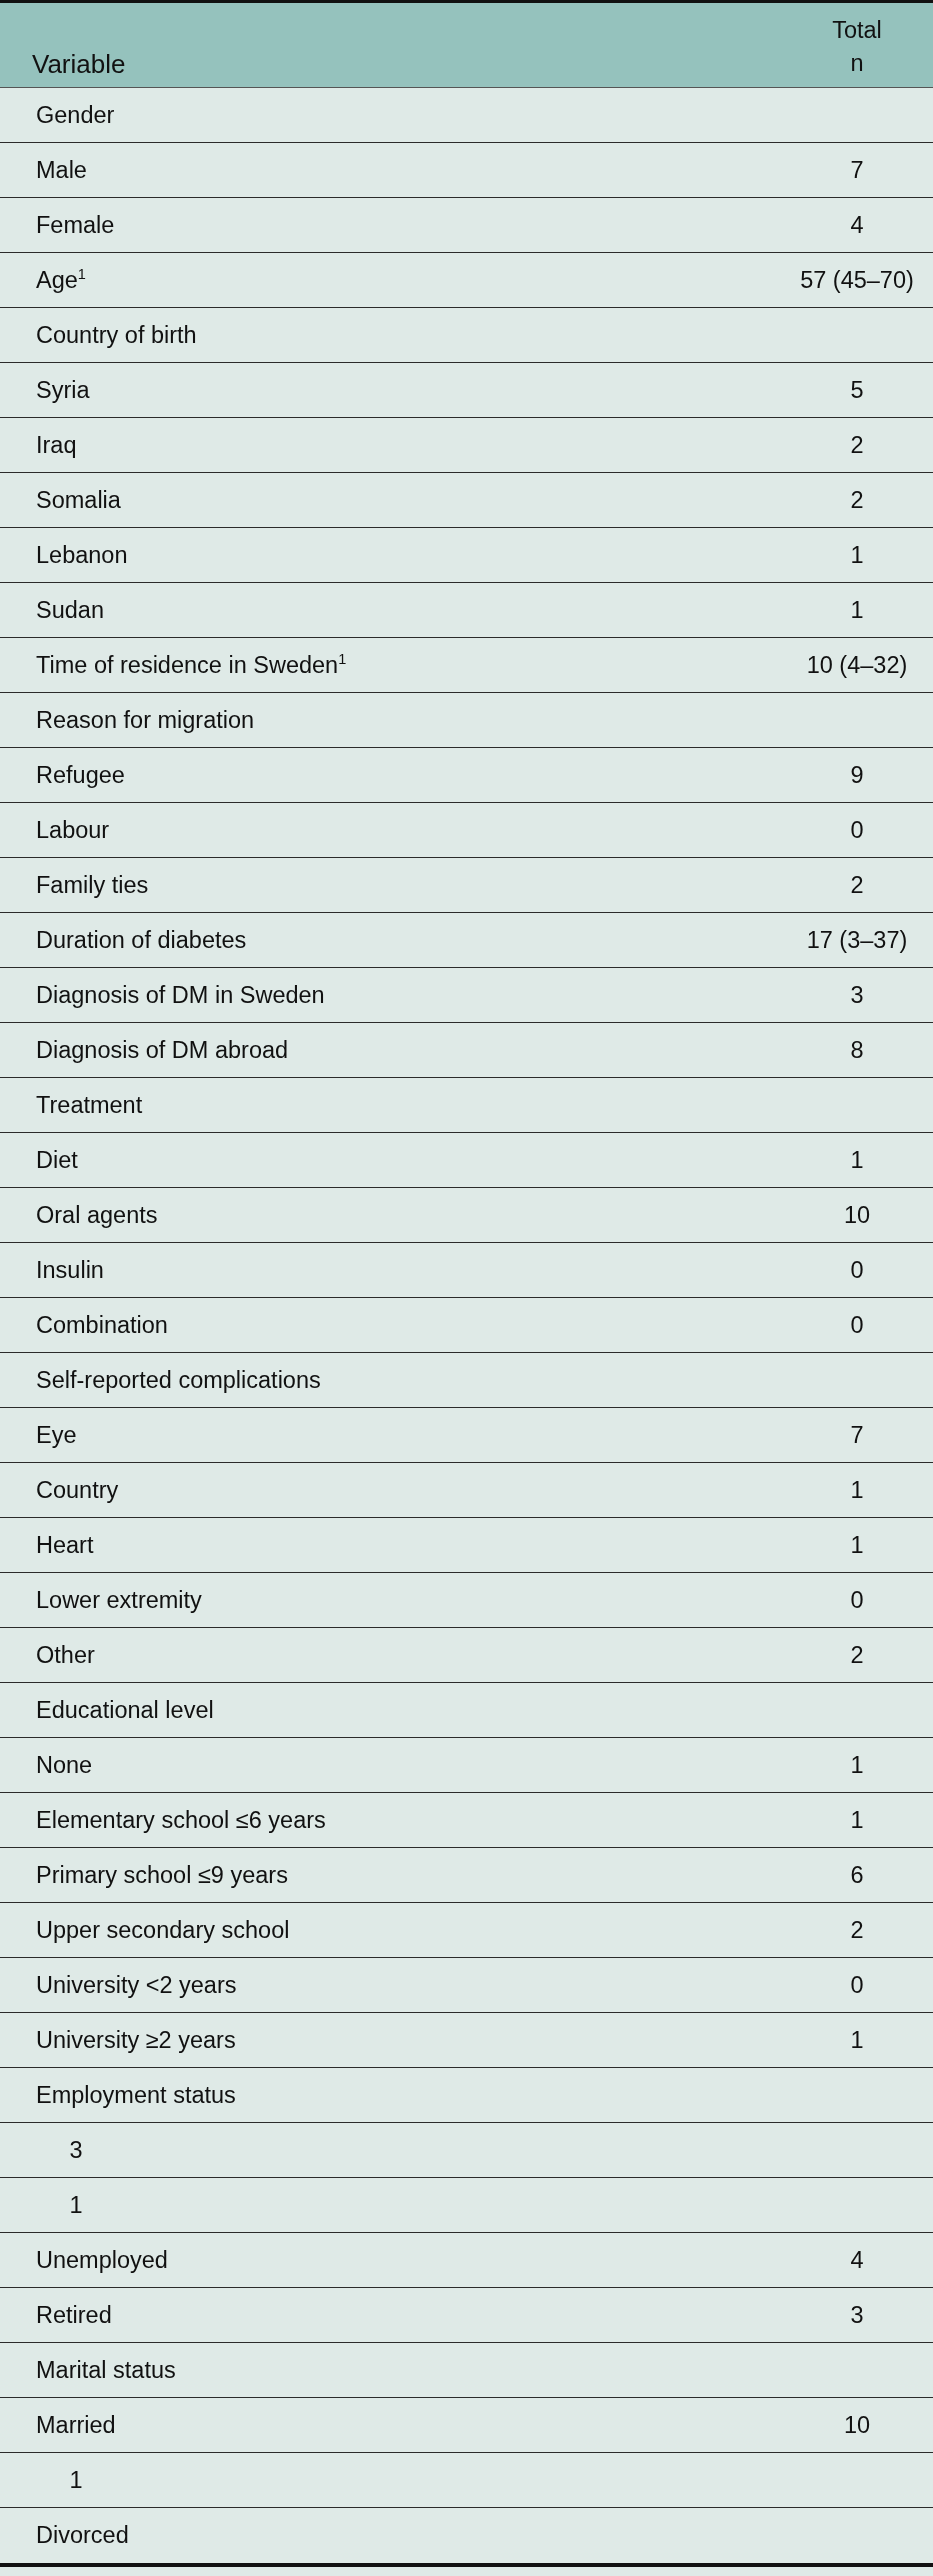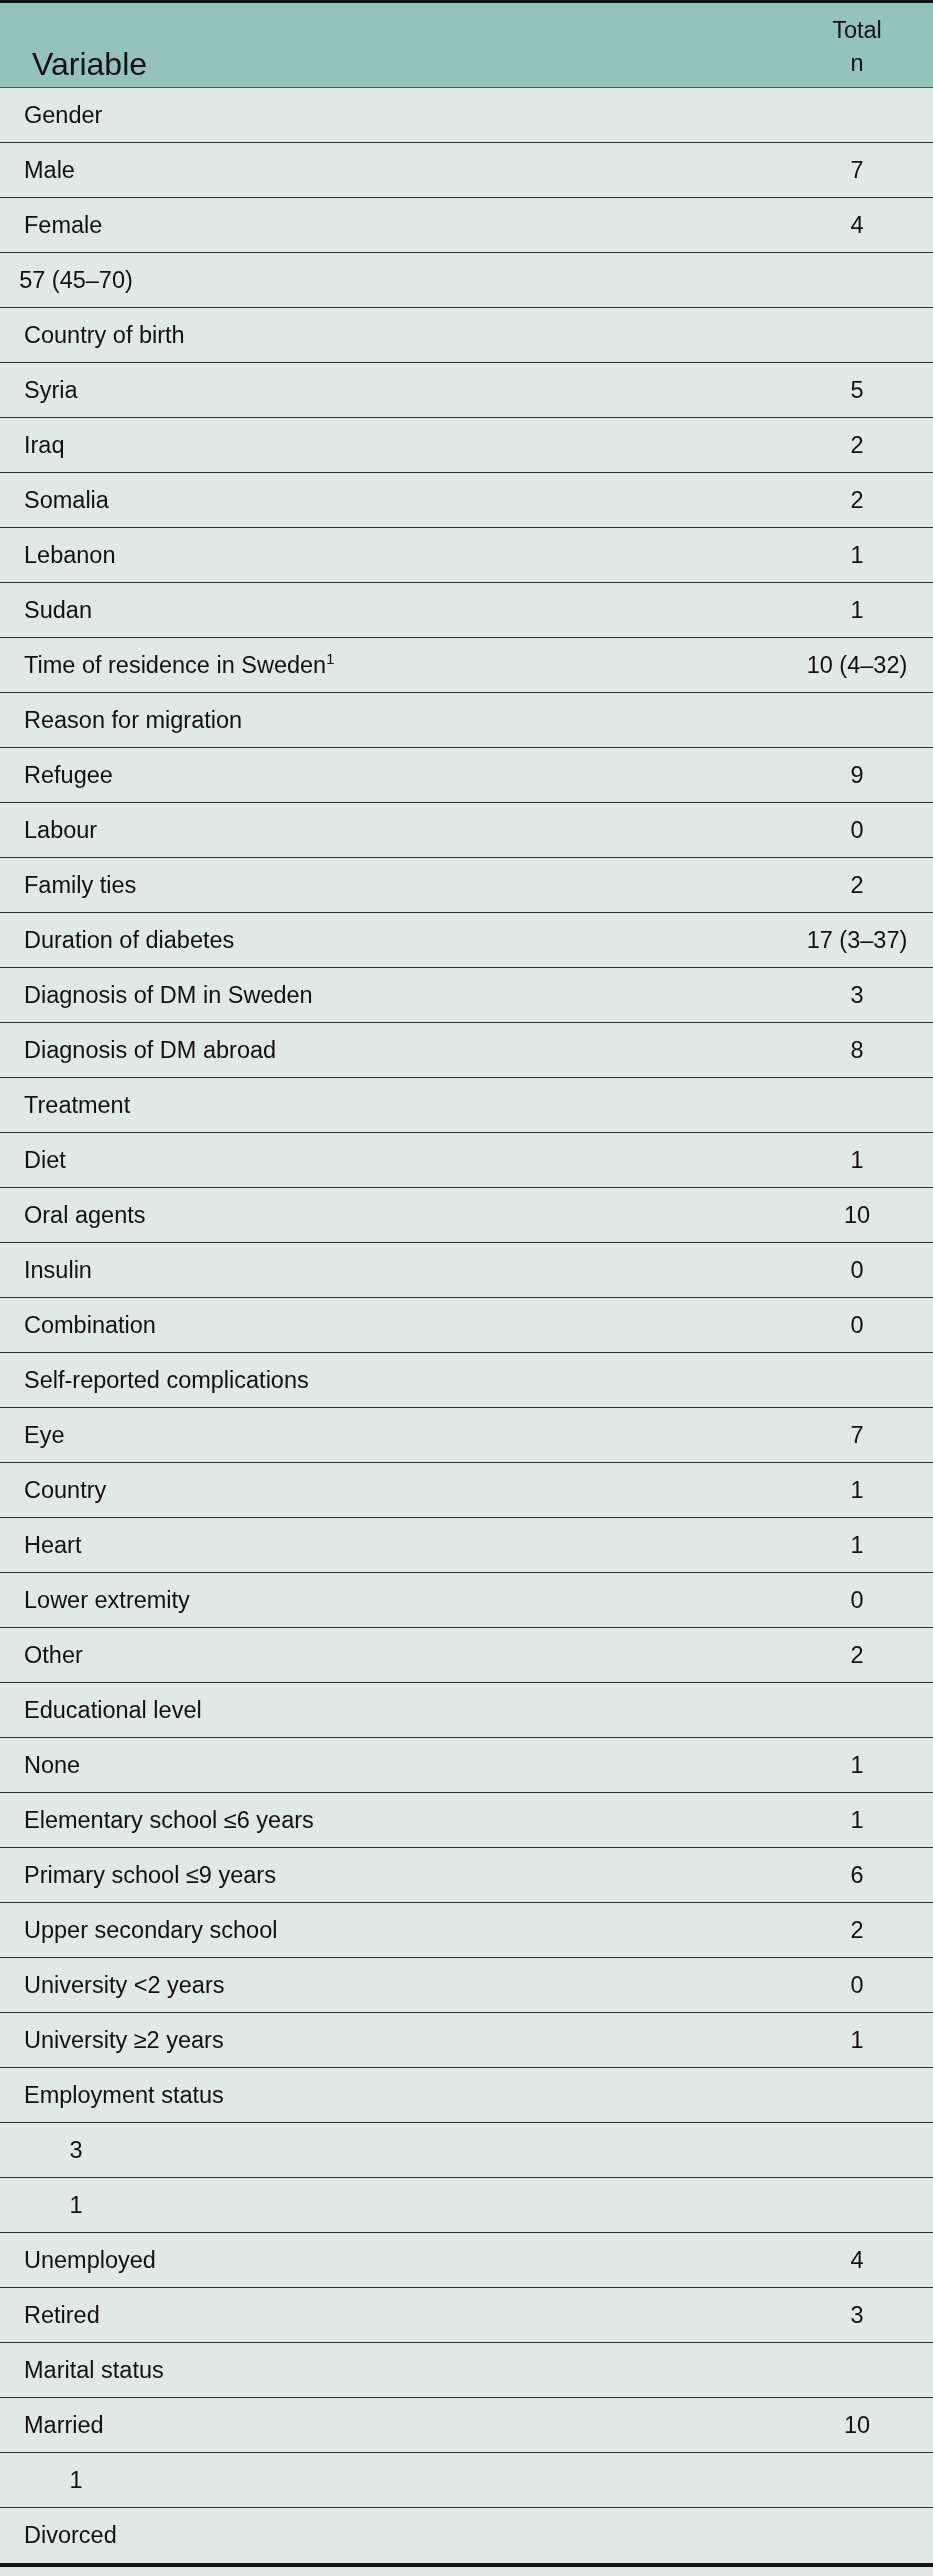--- a/index.html
+++ b/index.html
@@ -25,21 +25,21 @@
       height: 85px;
       display: flex;
       border-bottom: 1.8px solid #555;
       box-sizing: border-box;
     }
     .header .col-var {
       flex: 1;
       display: flex;
       align-items: flex-end;
       padding: 0 0 9px 32px;
-      font-size: 32px;
+      font-size: 26px;
       line-height: 27px;
     }
     .header .col-n {
       width: 152px;
       display: flex;
       flex-direction: column;
       align-items: center;
       justify-content: flex-end;
       padding: 0 0 7.2px 0;
       font-size: 23.5px;
@@ -51,21 +51,21 @@
       height: 55px;
       display: flex;
       align-items: center;
       border-bottom: 1.8px solid #2b2b2b;
       box-sizing: border-box;
       background: #dfeae7;
     }
     .row:last-child { border-bottom: none; }
     .row .label {
       flex: 1;
-      padding-left: 24px;
+      padding-left: 36px;
       font-size: 23.5px;
       white-space: nowrap;
     }
     .row .label sup {
       font-size: 14.5px;
       vertical-align: 9px;
       line-height: 0;
     }
     .row .value {
       width: 152px;
@@ -94,20 +94,21 @@
       </div>
       <div class="row">
         <div class="label"><span>Male</span></div>
         <div class="value">7</div>
       </div>
       <div class="row">
         <div class="label"><span>Female</span></div>
         <div class="value">4</div>
       </div>
       <div class="row">
+        <div class="label"><span>Age</span><sup>1</sup></div>
         <div class="value">57 (45–70)</div>
       </div>
       <div class="row">
         <div class="label"><span>Country of birth</span></div>
         <div class="value"></div>
       </div>
       <div class="row">
         <div class="label"><span>Syria</span></div>
         <div class="value">5</div>
       </div>

